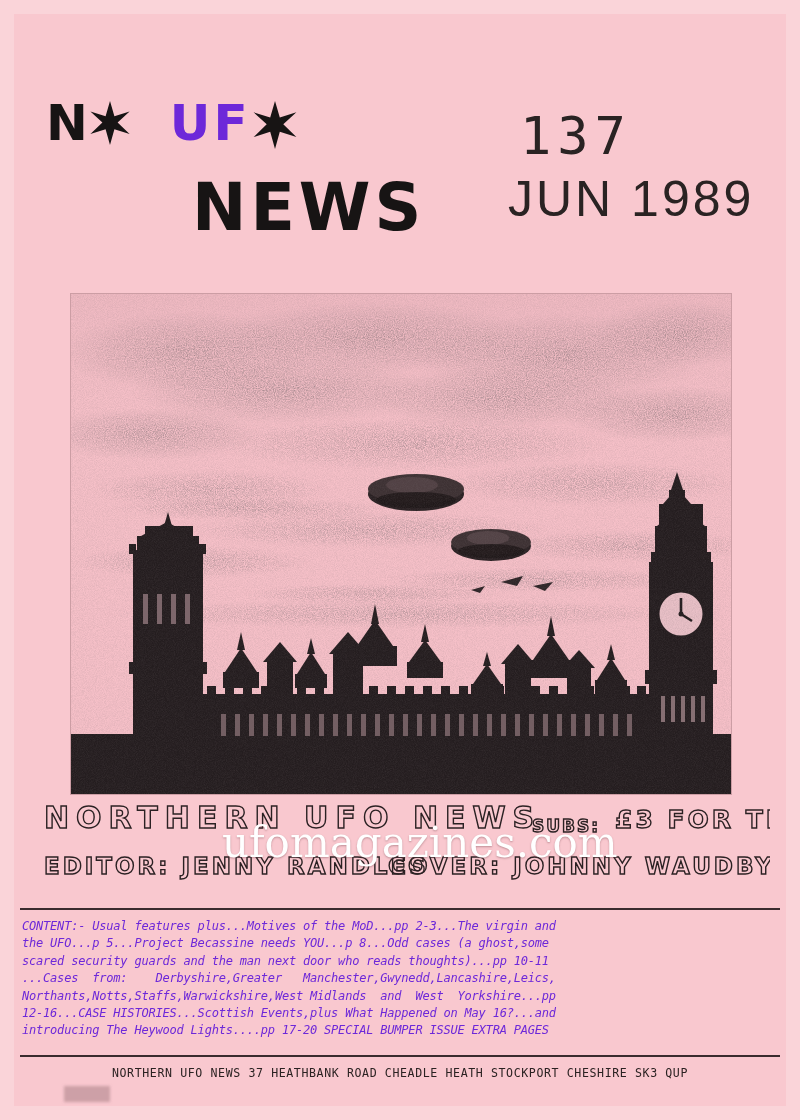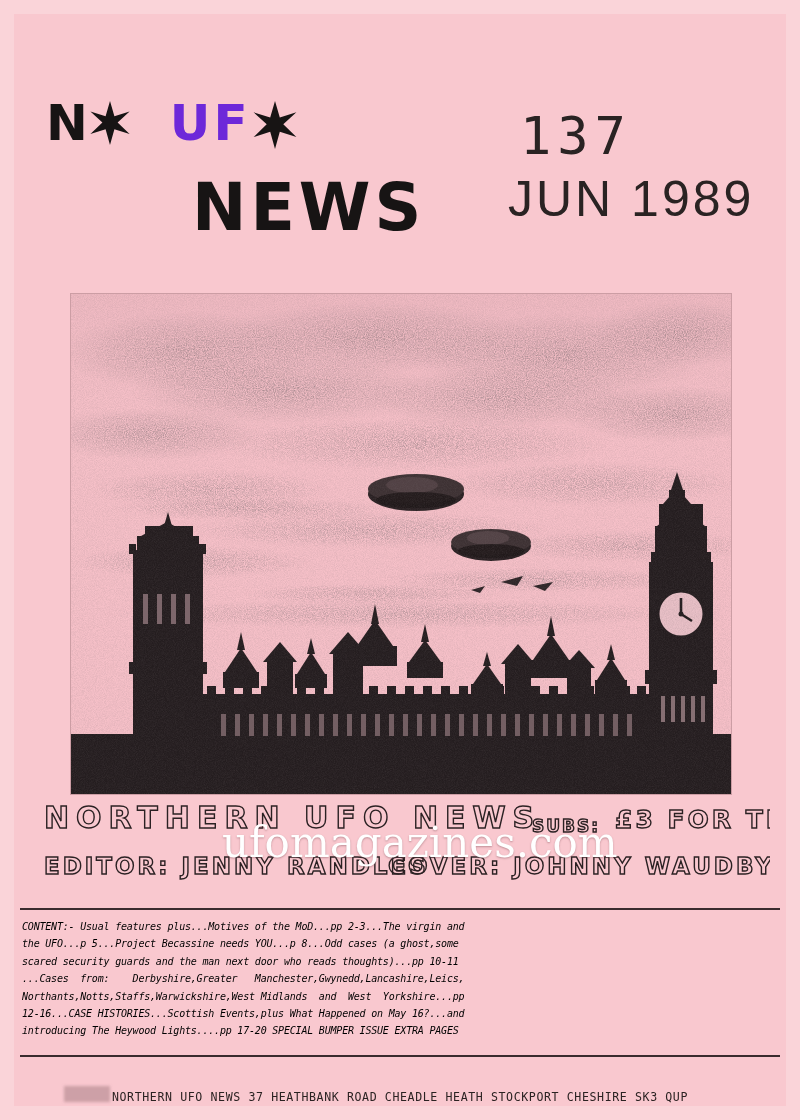--- a/index.html
+++ b/index.html
@@ -148,38 +148,37 @@
     background: #3a2b2e;
   }
   #rule-top { top: 908px; }
   #rule-bottom { top: 1055px; }
 
   .content-text {
     position: absolute;
     left: 22px; top: 918px;
     width: 756px;
     font-family: "DejaVu Sans Mono", monospace;
-    font-size: 10px;
+    font-size: 12px;
     line-height: 17.4px;
     font-style: italic;
-    color: #000000;
+    color: #6d28d9;
     white-space: pre-wrap;
     letter-spacing: -0.2px;
   }
 
   .footer-addr {
     position: absolute;
     left: 0; top: 1066px;
     width: 800px;
     text-align: center;
     font-family: "DejaVu Sans Mono", monospace;
     font-size: 11.6px;
     letter-spacing: 0.6px;
     color: #2b2222;
-    margin-top: 24px;
   }
 
   .smudge {
     position: absolute;
     left: 64px; top: 1086px;
     width: 46px; height: 16px;
     background: rgba(150,110,118,0.45);
     filter: blur(1.5px);
   }
 </style>

